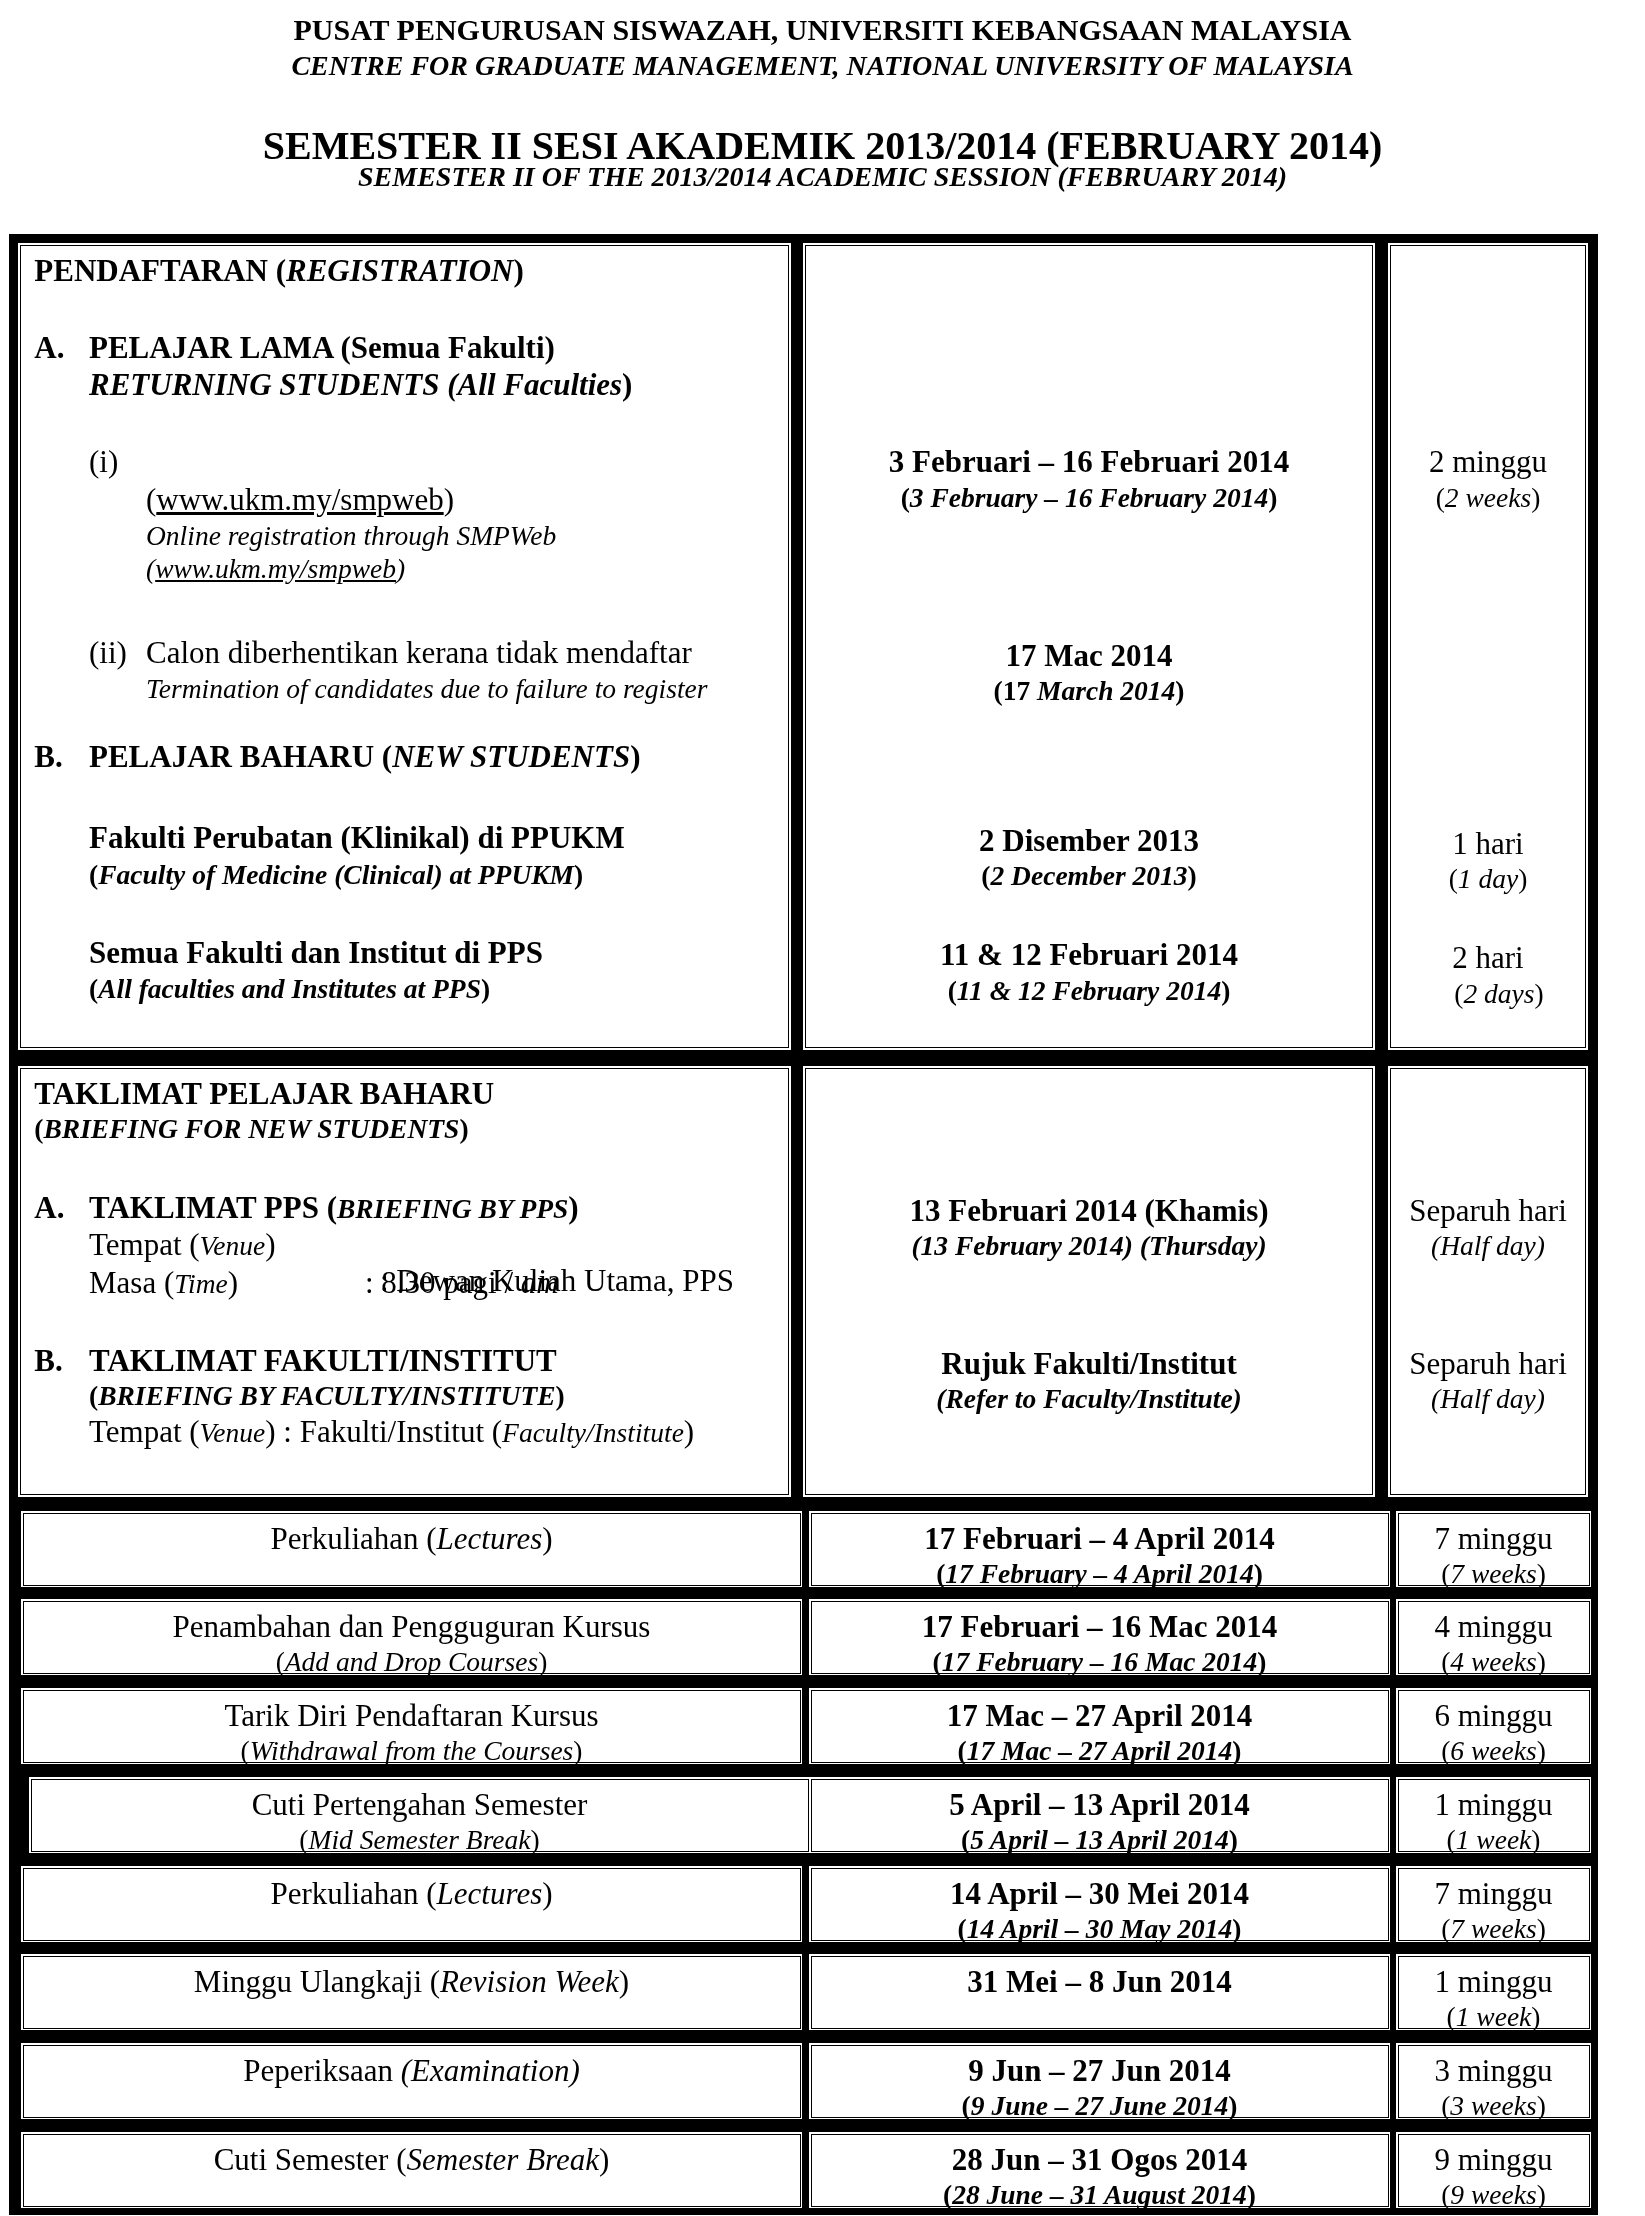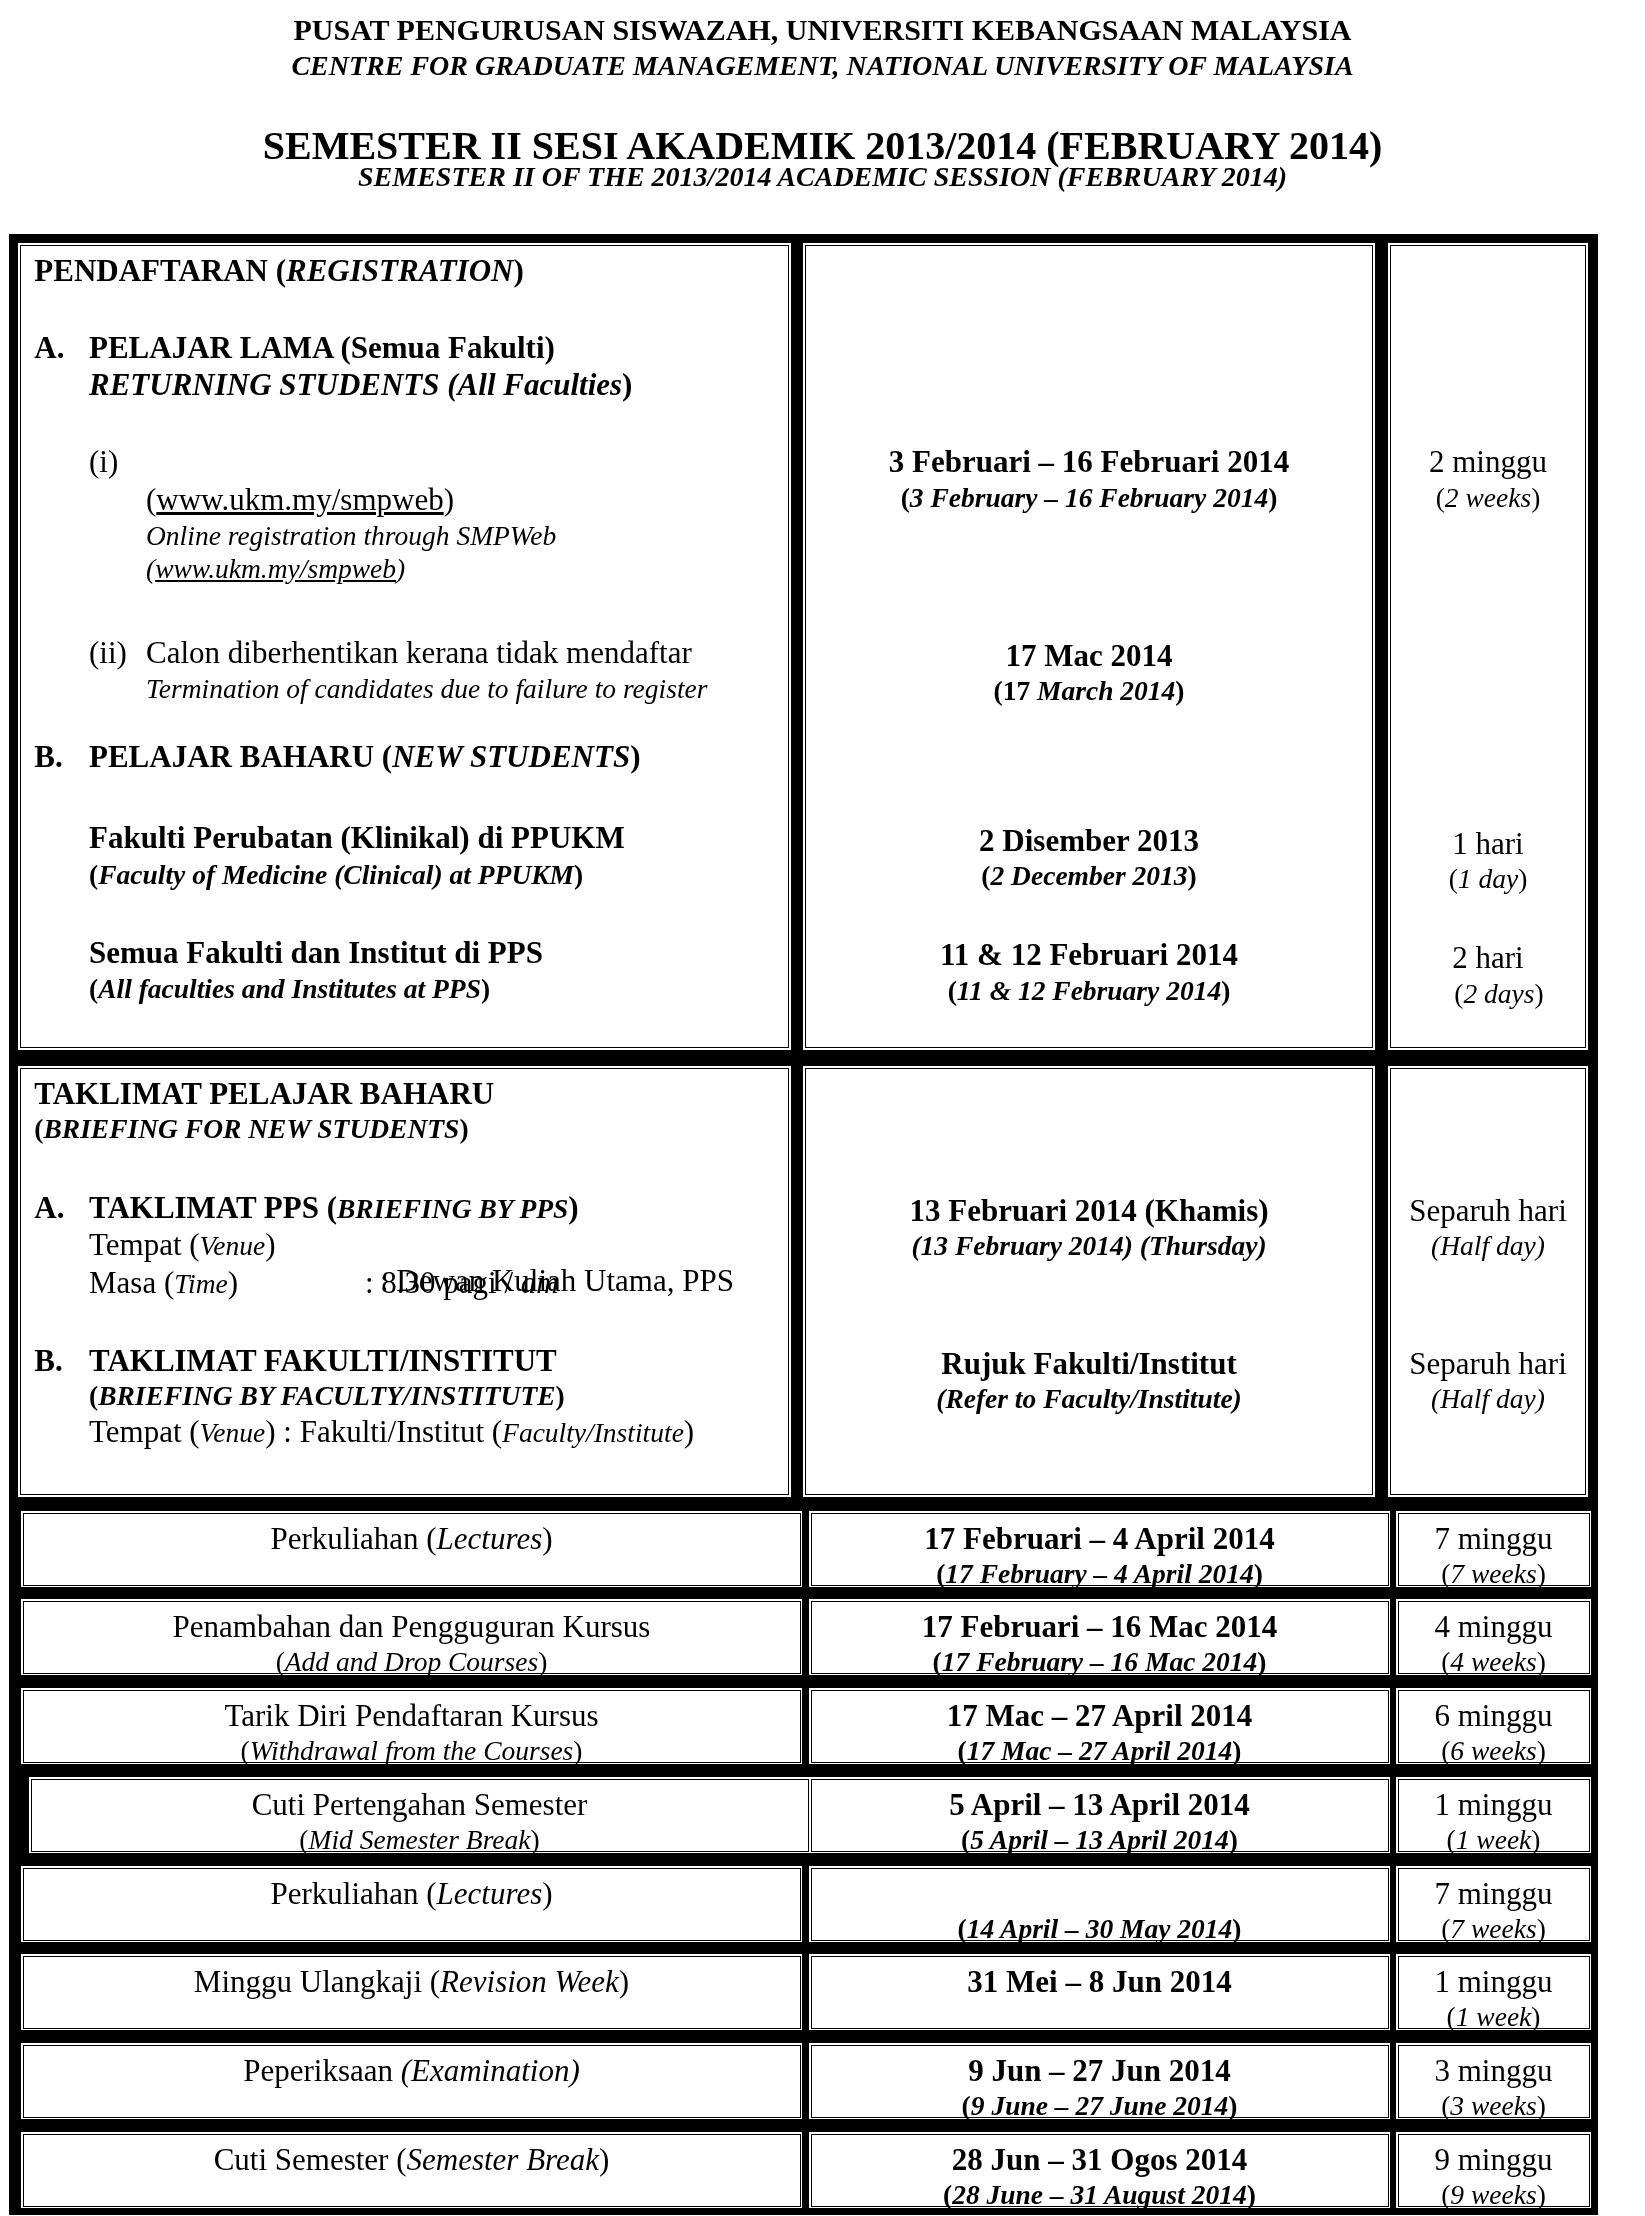--- a/index.html
+++ b/index.html
@@ -180,20 +180,21 @@
     </div>
     <div class="srow-cell" style="left: 1396px; top: 1777px; width: 195px; height: 76px;">
       <div class="sline1">1 minggu</div>
       <div class="sline2">(<span class="i">1 week</span>)</div>
     </div>
     <div class="srow-cell" style="left: 21px; top: 1866px; width: 781px; height: 76px;">
       <div class="sline1"><span>Perkuliahan (</span><span class="i">Lectures</span>)</div>
       <div class="sline2"></div>
     </div>
     <div class="srow-cell" style="left: 809px; top: 1866px; width: 581px; height: 76px;">
+      <div class="sline1 b">14 April – 30 Mei 2014</div>
       <div class="sline2 b">(<span class="i">14 April – 30 May 2014</span>)</div>
     </div>
     <div class="srow-cell" style="left: 1396px; top: 1866px; width: 195px; height: 76px;">
       <div class="sline1">7 minggu</div>
       <div class="sline2">(<span class="i">7 weeks</span>)</div>
     </div>
     <div class="srow-cell" style="left: 21px; top: 1954px; width: 781px; height: 76px;">
       <div class="sline1"><span>Minggu Ulangkaji (</span><span class="i">Revision Week</span>)</div>
       <div class="sline2"></div>
     </div>

